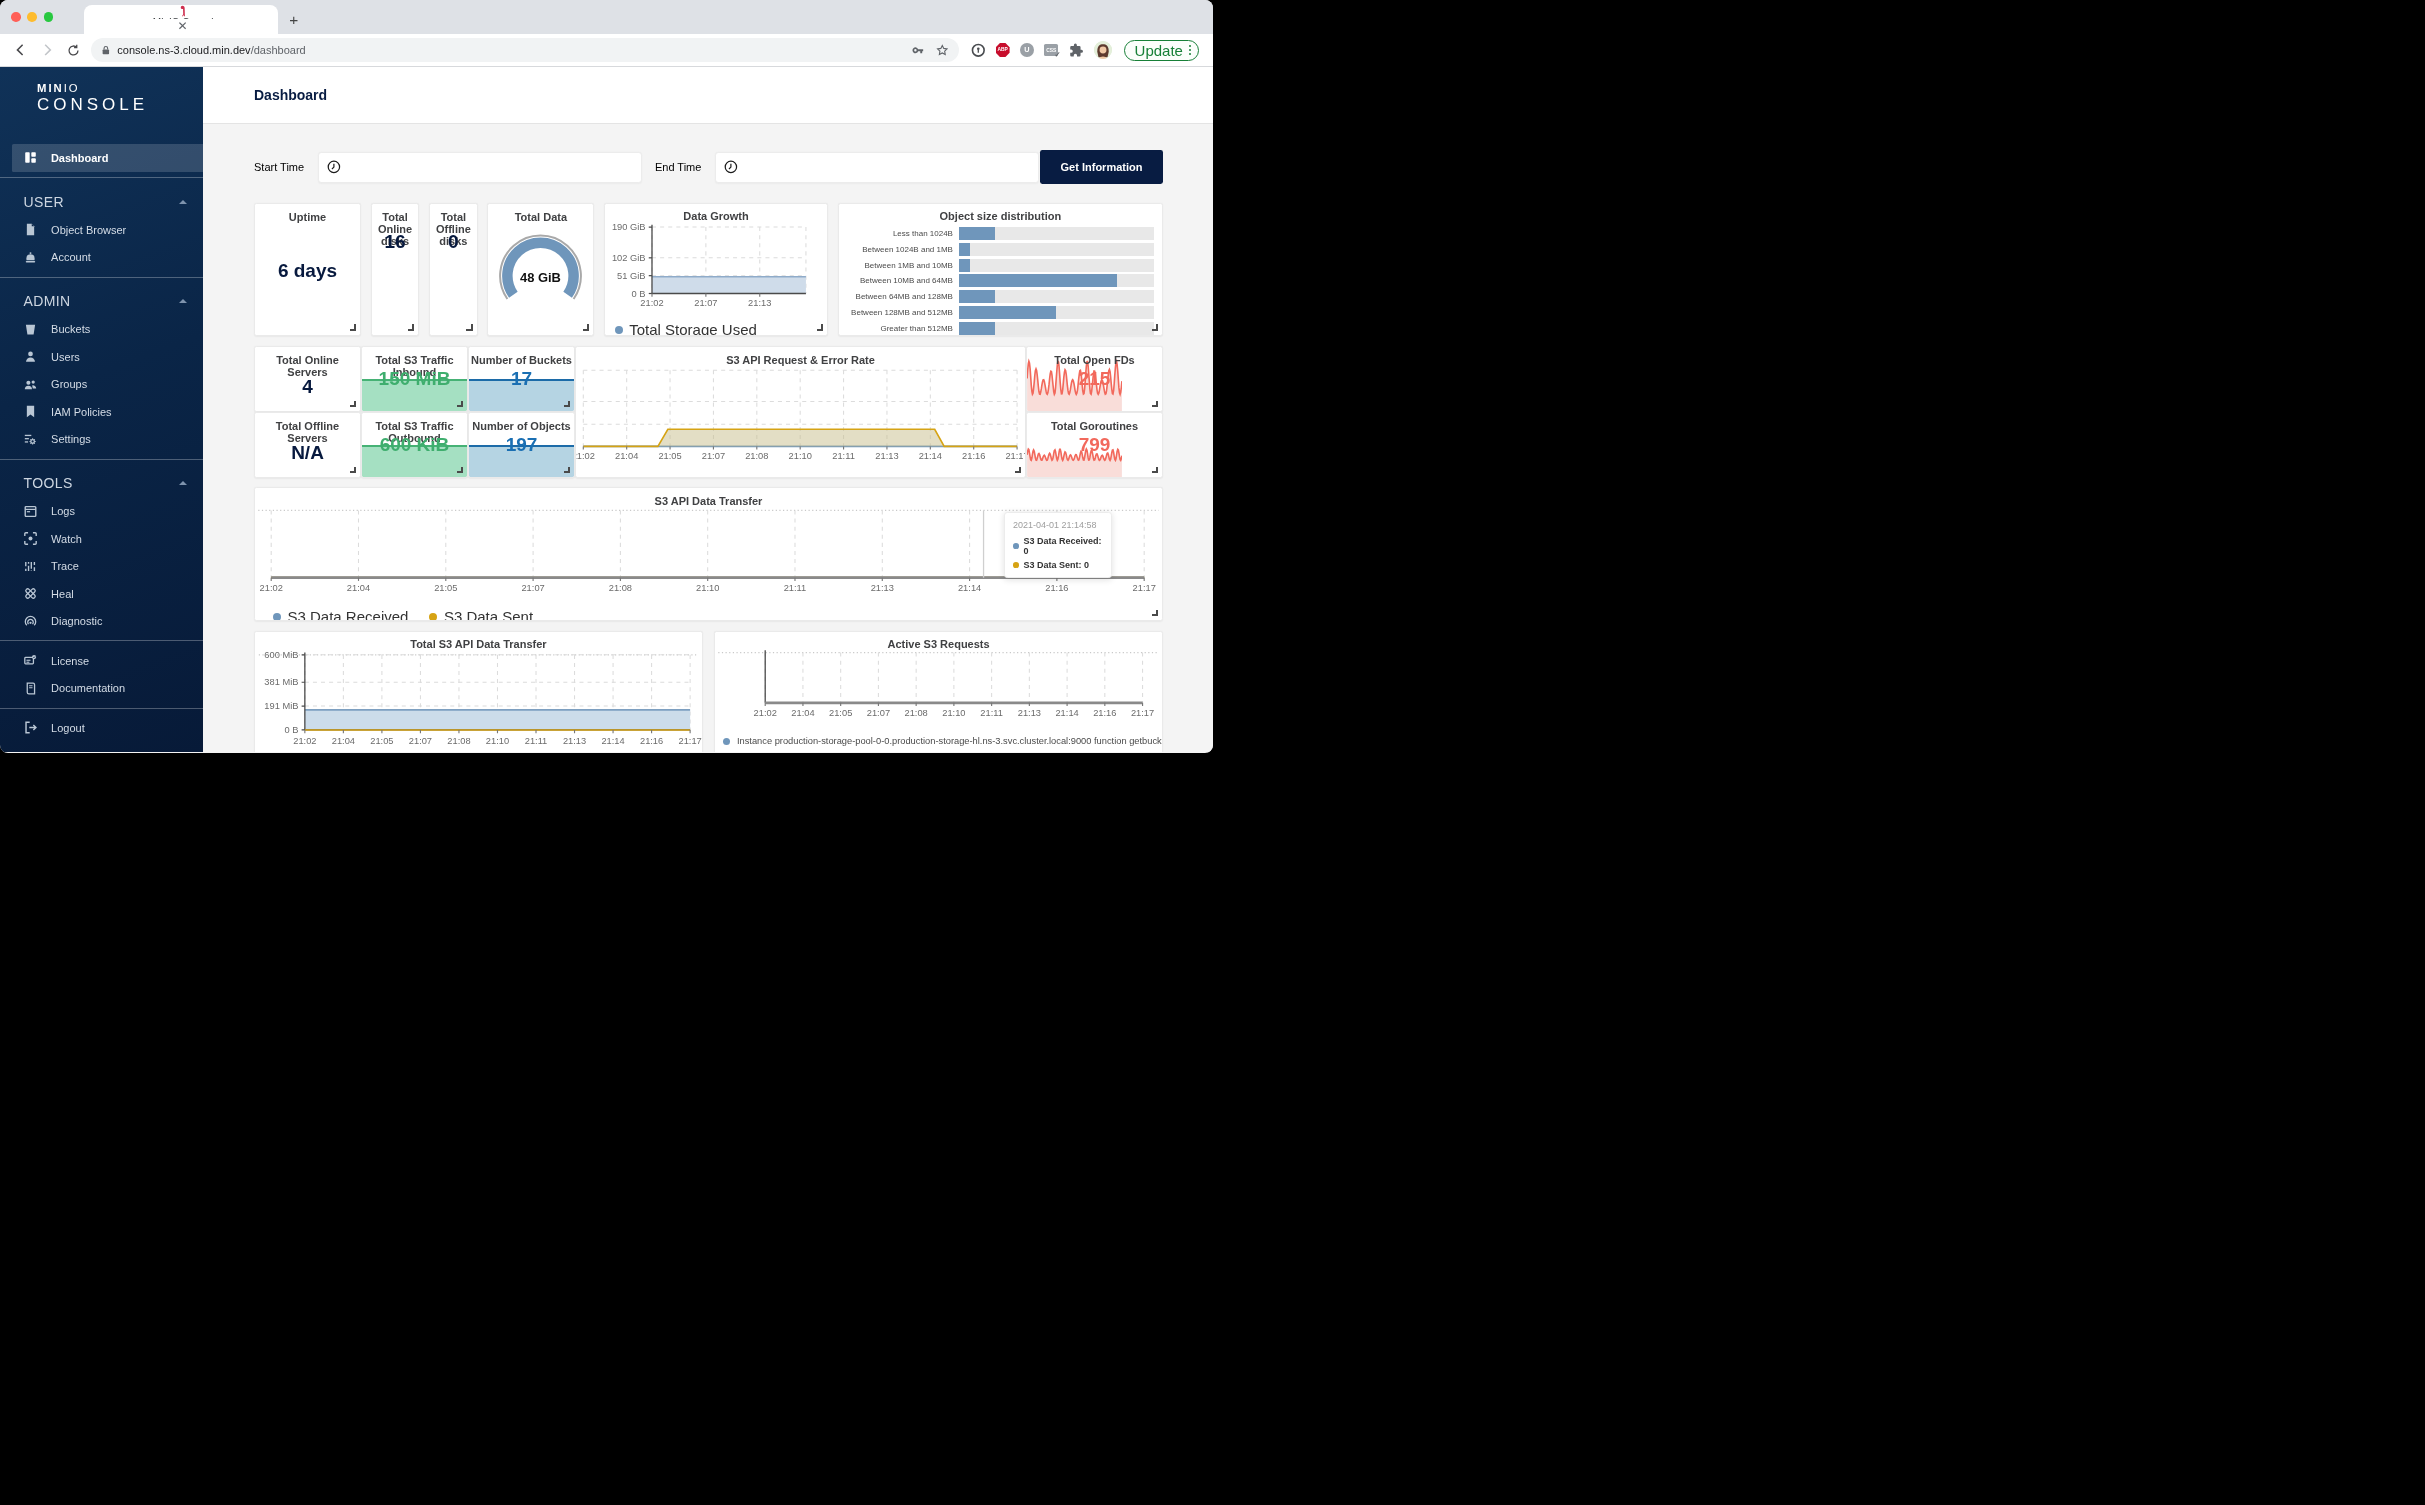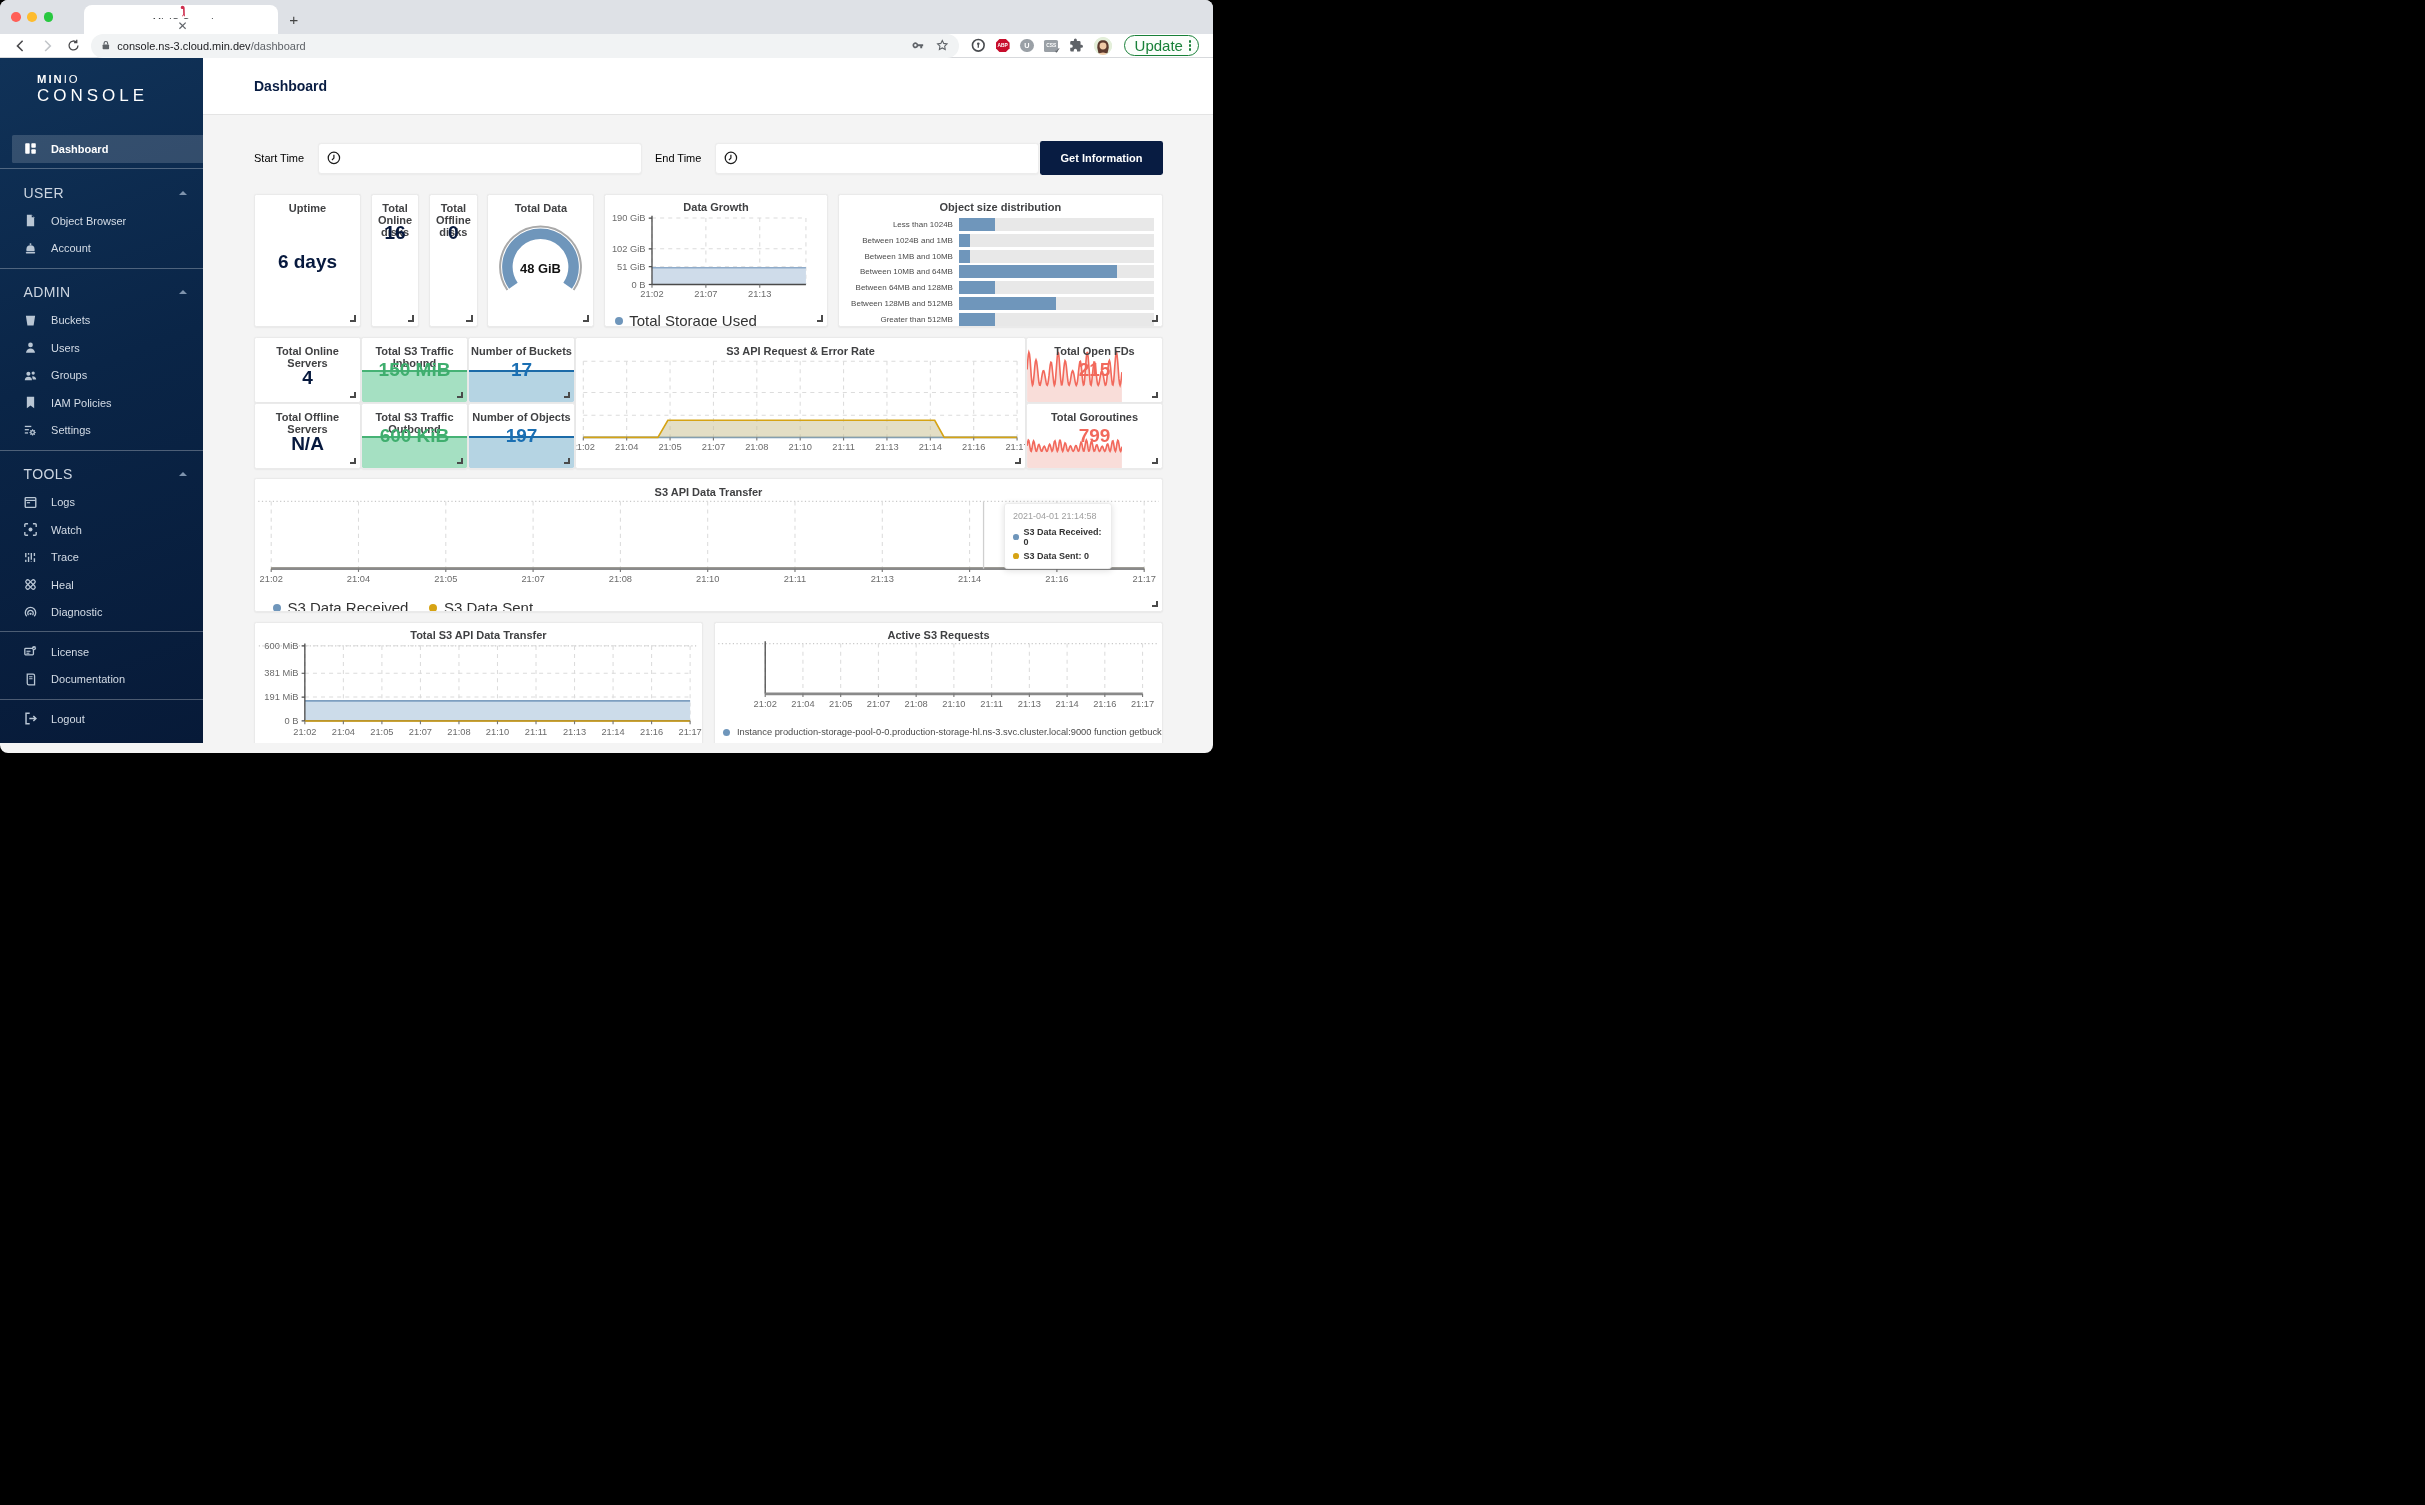--- a/index.html
+++ b/index.html
@@ -8,21 +8,21 @@
     background:#f4f4f4;font-family:"Liberation Sans",sans-serif;}
   
   .tabstrip{height:34px;background:#dee1e6;display:flex;align-items:flex-end;}
   .lights{display:flex;gap:6.5px;align-items:center;height:34px;padding:0 11.3px 0 11.3px;}
   .light{width:9.7px;height:9.7px;border-radius:50%;}
   .tab{width:194px;height:29px;background:#fff;border-radius:8px 8px 0 0;display:flex;align-items:center;
     padding:0 6.5px 0 9.7px;margin-left:19.4px;flex-direction:column;}
   .tab-title{flex:1;font-size:10px;color:#3c4043;white-space:nowrap;overflow:hidden;margin-left:6.5px;}
   .tab-close{color:#5f6368;font-size:12px;line-height:1;padding:1.6px 3.2px;border-radius:50%;}
   .newtab{color:#444;font-size:15.4px;margin:0 0 4.9px 11.3px;}
-  .toolbar{height:24px;background:#fff;display:flex;align-items:center;padding:0 8px;border-bottom:0.8px solid #d7d9dc;}
+  .toolbar{height:33px;background:#fff;display:flex;align-items:center;padding:0 8px;border-bottom:0.8px solid #d7d9dc;}
   .navbtn{width:23px;height:23px;display:flex;align-items:center;justify-content:center;margin:0 1.6px;}
   .urlbar{flex:1;height:24px;background:#f1f3f4;border-radius:12px;display:flex;align-items:center;
     padding:0 9.7px;margin:0 4.9px;min-width:0;}
   .url{font-size:11px;color:#202124;margin-left:6.5px;white-space:nowrap;}
   .url .path{color:#5f6368;}
   .urlbar .spacer{flex:1;}
   .exts{display:flex;align-items:center;gap:10.5px;padding:0 6.5px;}
   .extic{width:14.6px;height:14.6px;display:flex;align-items:center;justify-content:center;}
   .abp{width:13.8px;height:13.8px;background:#c70d2c;color:#fff;font-size:4.9px;font-weight:bold;
     display:flex;align-items:center;justify-content:center;

